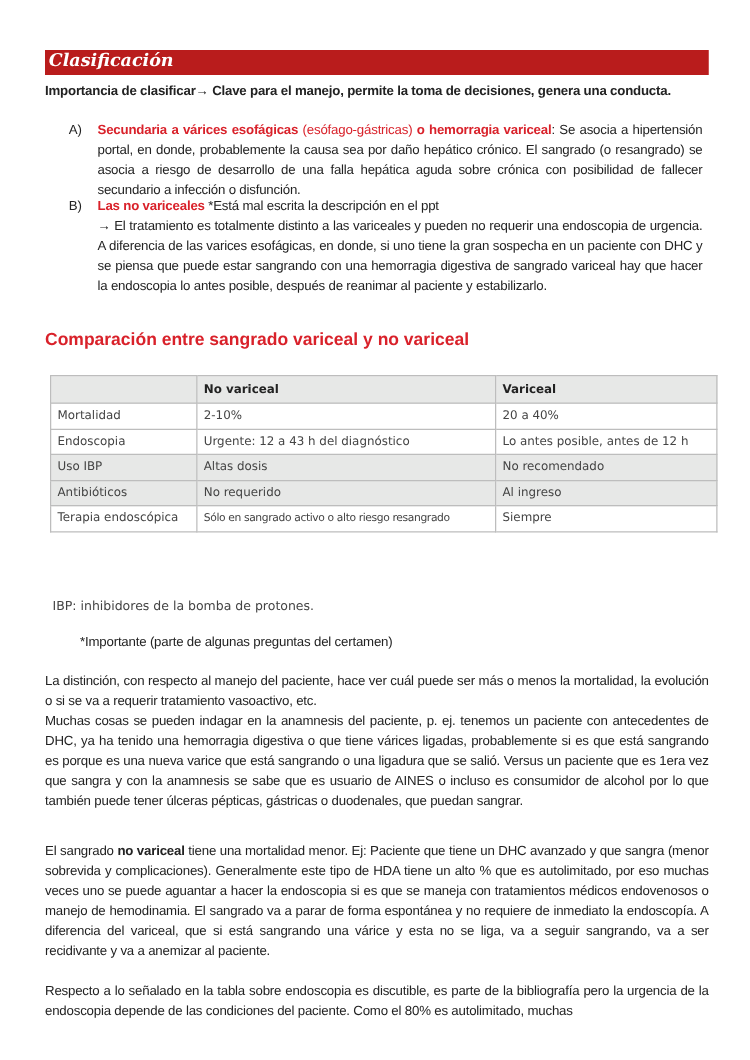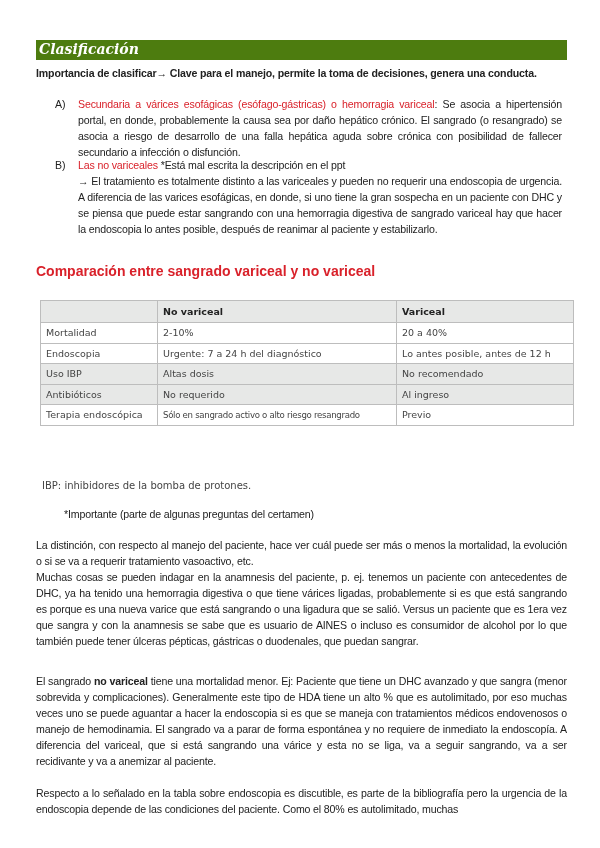--- a/index.html
+++ b/index.html
@@ -1,24 +1,24 @@
 <!DOCTYPE html>
 <html><head>
 <meta charset="utf-8">
 <style>
   html, body { margin:0; padding:0; background:#ffffff; }
   body { width:600px; height:848px; position:relative; overflow:hidden;
          font-family:"Liberation Sans", sans-serif; color:#222; }
   .heading-bar { position:absolute; left:36px; top:40px; width:531px; height:20px;
-    background:#4d7c0f; }
+    background:#b91c1c; }
   .heading-bar span { position:absolute; left:3px; top:1px; color:#fff;
     font-family:"DejaVu Serif", serif; font-style:italic; font-size:14px; font-weight:bold; }
   .p { position:absolute; font-size:10.6px; line-height:16px; color:#222; letter-spacing:-0.15px; }
   .just { text-align:justify; text-align-last:left; }
-  .red { color:#d9212a; font-weight:normal; }
+  .red { color:#d9212a; font-weight:bold; }
   .red-n { color:#d9212a; }
   .marker { position:absolute; font-size:10.6px; line-height:16px; }
   .subtitle { position:absolute; left:36px; top:263px; font-size:14px; font-weight:bold; color:#d9212a; }
   table.cmp { position:absolute; left:40px; top:300px; width:534px; border-collapse:collapse;
     font-family:"DejaVu Sans", sans-serif; font-size:9.5px; color:#444; }
   table.cmp td { border:1px solid #bdbdbd; padding:0 5px; height:19.5px; white-space:nowrap; }
   table.cmp tr.shaded td { background:#e7e8e7; }
   table.cmp tr.head td { font-weight:bold; color:#222; height:21px; }
   table.cmp td.c0 { width:106px; }
   table.cmp td.c1 { width:228px; }
@@ -53,37 +53,37 @@
     <td class="c1">No variceal</td>
     <td>Variceal</td>
   </tr>
   <tr>
     <td class="c0">Mortalidad</td>
     <td class="c1">2-10%</td>
     <td>20 a 40%</td>
   </tr>
   <tr>
     <td class="c0">Endoscopia</td>
-    <td class="c1">Urgente: 7 a 24 h del diagnóstico</td>
+    <td class="c1">Urgente: 12 a 43 h del diagnóstico</td>
     <td>Lo antes posible, antes de 12 h</td>
   </tr>
   <tr class="shaded">
     <td class="c0">Uso IBP</td>
     <td class="c1">Altas dosis</td>
     <td>No recomendado</td>
   </tr>
   <tr class="shaded">
     <td class="c0">Antibióticos</td>
     <td class="c1">No requerido</td>
     <td>Al ingreso</td>
   </tr>
   <tr>
     <td class="c0">Terapia endoscópica</td>
     <td class="c1" style="font-size:8.6px; letter-spacing:-0.3px;">Sólo en sangrado activo o alto riesgo resangrado</td>
-    <td>Previo</td>
+    <td>Siempre</td>
   </tr>
 </tbody>
   </table>
 
 <div class="note">IBP: inhibidores de la bomba de protones.</div>
 
 <div class="p" style="left:36px; top:506px; width:540px;margin-left:28px;">*Importante (parte de algunas preguntas del certamen)</div>
 
 <div class="p just" style="left:36px; top:537px; width:531px;">La distinción, con respecto al manejo del paciente, hace ver cuál puede ser más o menos la mortalidad, la evolución o si se va a requerir tratamiento vasoactivo, etc.</div>
 <div class="p just" style="left:36px; top:569px; width:531px;">Muchas cosas se pueden indagar en la anamnesis del paciente, p. ej. tenemos un paciente con antecedentes de DHC, ya ha tenido una hemorragia digestiva o que tiene várices ligadas, probablemente si es que está sangrando es porque es una nueva varice que está sangrando o una ligadura que se salió. Versus un paciente que es 1era vez que sangra y con la anamnesis se sabe que es usuario de AINES o incluso es consumidor de alcohol por lo que también puede tener úlceras pépticas, gástricas o duodenales, que puedan sangrar.</div>

